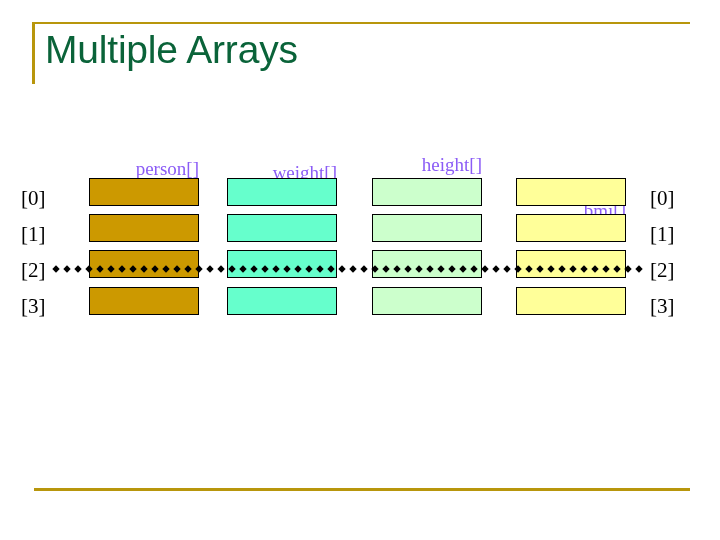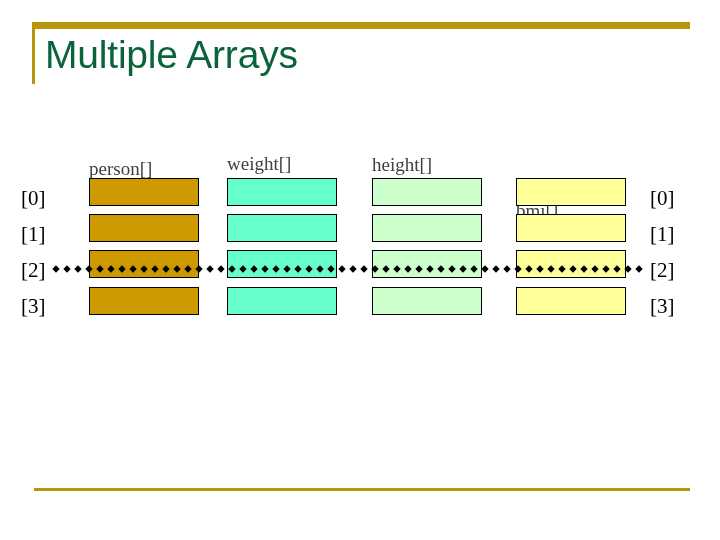--- a/index.html
+++ b/index.html
@@ -15,21 +15,21 @@
     font-family: "Liberation Serif", serif;
   }
 
   
   #title-block {
     position: absolute;
     left: 32px;
     top: 22px;
     width: 658px;
     height: 62px;
-    border-top: 7px solid #ec4899;
+    border-top: 2px solid #ec4899;
     border-left: 3px solid #b8960c;
     box-sizing: border-box;
   }
   #page-title {
     position: absolute;
     left: 10px;
     top: 1px;
     font-family: "Liberation Sans", sans-serif;
     font-size: 39px;
     line-height: 50px;
@@ -56,23 +56,23 @@
     top: 0;
     width: 720px;
     height: 540px;
   }
 
   .col-label {
     position: absolute;
     font-family: "Liberation Serif", serif;
     font-size: 19px;
     line-height: 19px;
-    color: #404040;
+    color: #8b5cf6;
     white-space: nowrap;
-    text-align: left;
+    text-align: right;
   }
 
   .index-label {
     position: absolute;
     font-family: "Liberation Serif", serif;
     font-size: 21px;
     line-height: 21px;
     color: #000000;
     white-space: nowrap;
   }
@@ -87,21 +87,21 @@
 </head>
 <body style="background: rgb(255, 255, 255);">
 
 <div id="title-block" style="border-top-color: rgb(184, 150, 12); border-left-color: rgb(184, 150, 12);">
   <div id="page-title" style="color: rgb(10, 99, 57);">Multiple Arrays</div>
 </div>
 
 <div id="diagram">
 
   <div class="col-label" style="left:89px;  top:159px; width:110px;">person[]</div>
-  <div class="col-label" style="left:227px; top:154px; width:110px;">weight[]</div>
+  <div class="col-label" style="left:227px; top:163px; width:110px;">weight[]</div>
   <div class="col-label" style="left:372px; top:155px; width:110px;font-family:Liberation Serif, serif;">height[]</div>
   <div class="col-label" style="left:516px; top:153px; width:110px;margin-top:48px;">bmi[]</div>
 
   <div class="index-label" style="left:21px; top:188px;">[0]</div>
   <div class="index-label" style="left:21px; top:224px;">[1]</div>
   <div class="index-label" style="left:21px; top:260px;">[2]</div>
   <div class="index-label" style="left:21px; top:296px;">[3]</div>
 
   <div class="index-label" style="left:650px; top:188px;">[0]</div>
   <div class="index-label" style="left:650px; top:224px;">[1]</div>

